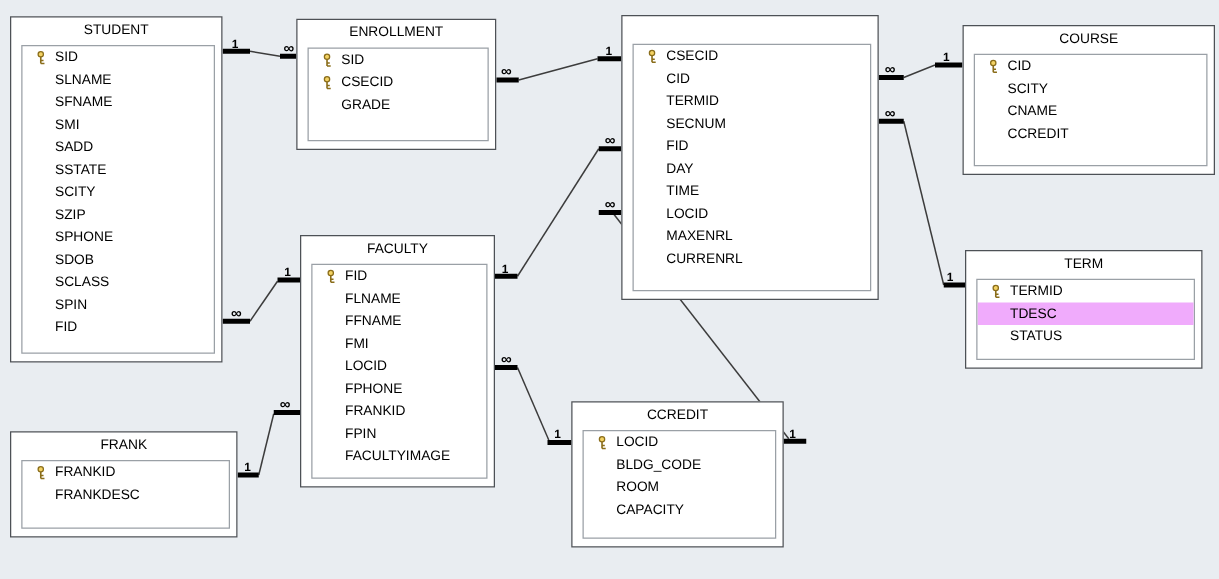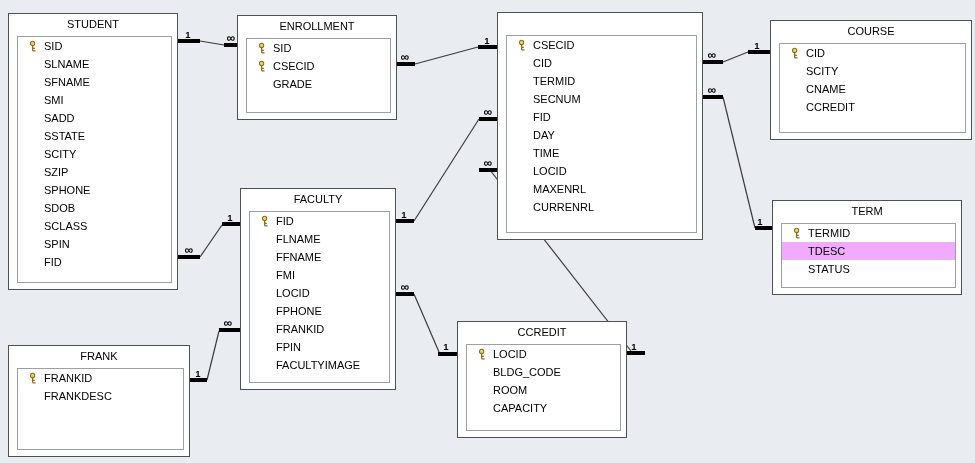--- a/index.html
+++ b/index.html
@@ -327,21 +327,21 @@
         <div class="field-row">
           <span class="key-cell"></span>
           <span class="field-name">FPIN</span>
         </div>
         <div class="field-row">
           <span class="key-cell"></span>
           <span class="field-name">FACULTYIMAGE</span>
         </div>
       </div>
     </div>
-    <div class="table" style="left: 8px; top: 345px; width: 182px; height: 112px; border-color: rgb(77, 81, 86);">
+    <div class="table" style="left: 8px; top: 345px; width: 182px; height: 85px; border-color: rgb(77, 81, 86);">
       <div class="table-title">FRANK</div>
       <div class="field-list" style="border-color: rgb(154, 160, 166);">
         <div class="field-row">
           <span class="key-cell">
             <svg viewBox="0 0 13 13" width="12" height="13">
               <circle cx="5" cy="3.2" r="2.3" fill="#f3d264" stroke="#8a6d1a" stroke-width="1.1"></circle>
               <path d="M5 5.5 L5 11.2 M5 8.6 L7.4 8.6 M5 11.2 L8.2 11.2" fill="none" stroke="#8a6d1a" stroke-width="1.4"></path>
             </svg>
           </span>
           <span class="field-name">FRANKID</span>

